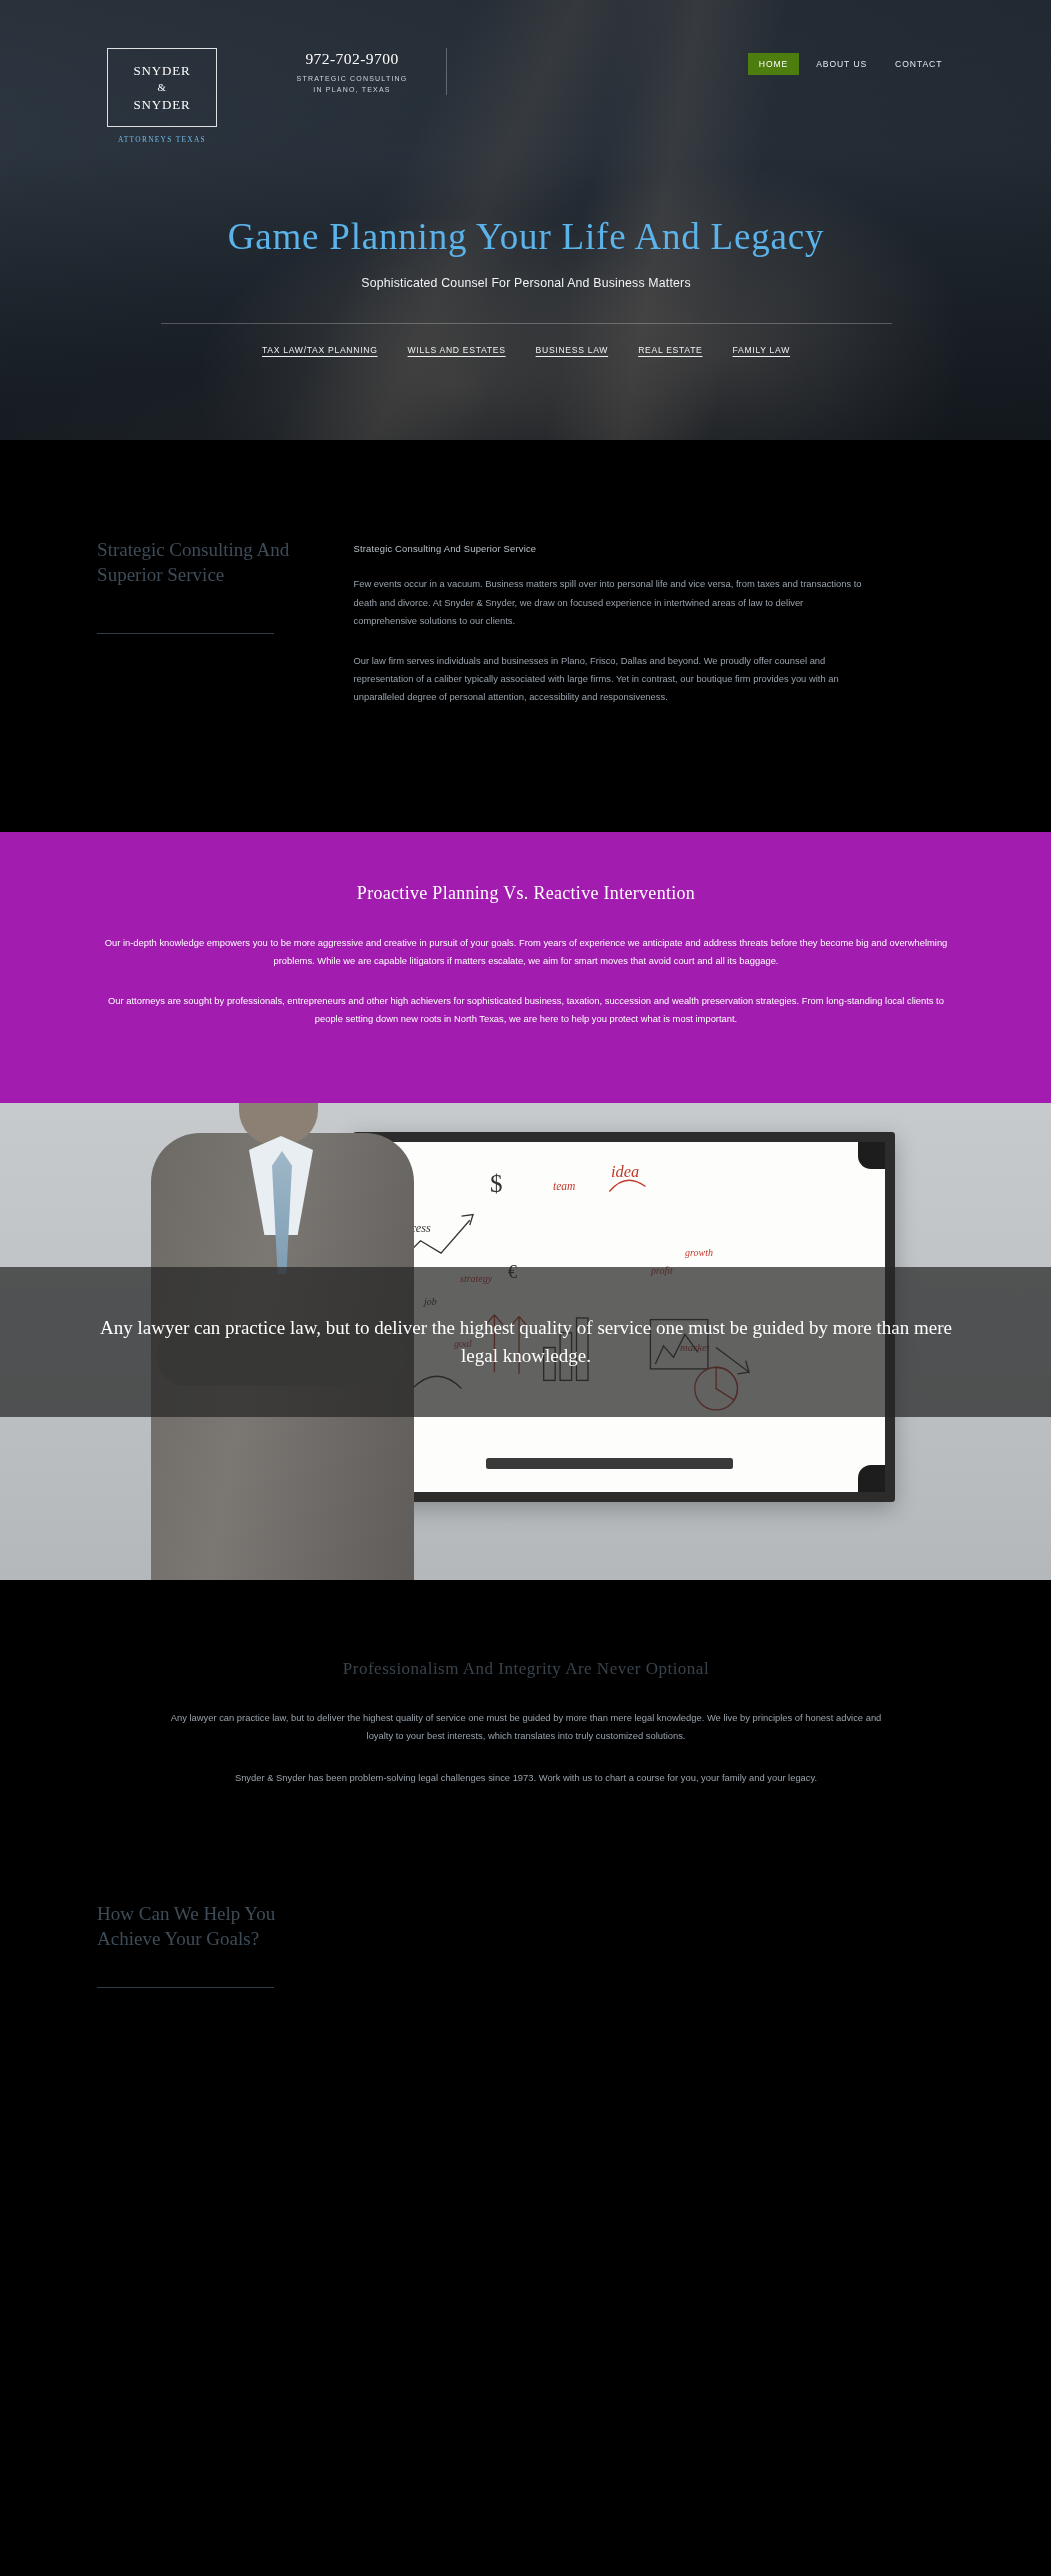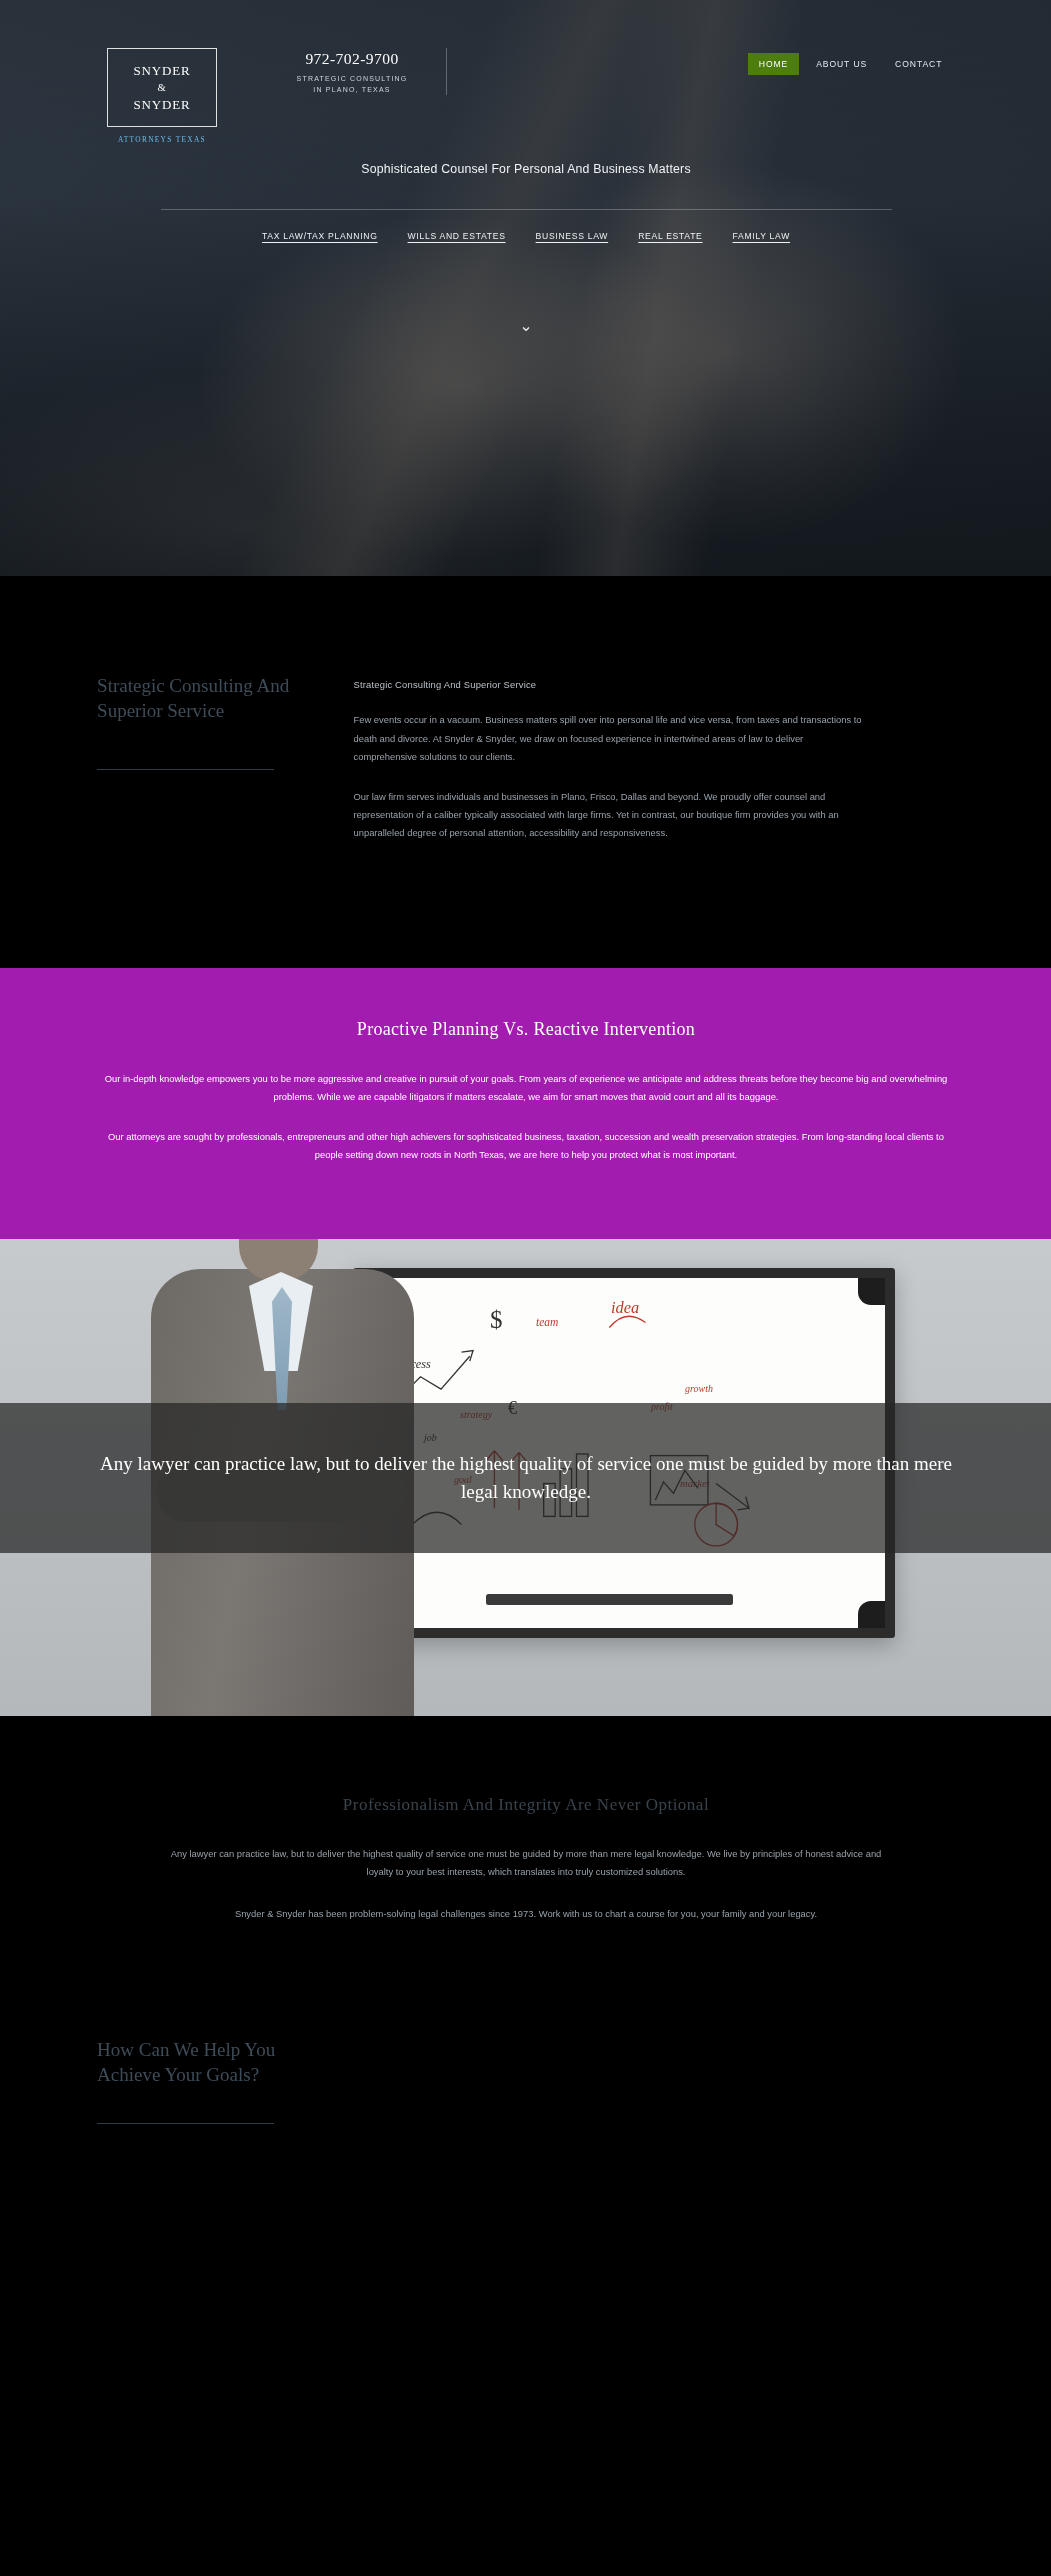--- a/index.html
+++ b/index.html
@@ -8,21 +8,21 @@
     background: #000;
     font-family: "Liberation Sans", sans-serif;
     -webkit-font-smoothing: antialiased;
   }
   body { width: 1052px; overflow-x: hidden; }
 
   
   .hero {
     position: relative;
     width: 1052px;
-    height: 576px;
+    height: 440px;
     overflow: hidden;
     background: #26303a;
   }
   .hero-bg {
     position: absolute; inset: 0;
     background:
       radial-gradient(ellipse 378px 247px at 460px 386px, rgba(150,140,130,0.55), rgba(150,140,130,0) 70%),
       radial-gradient(ellipse 345px 271px at 723px 353px, rgba(140,130,122,0.50), rgba(140,130,122,0) 70%),
       radial-gradient(ellipse 493px 214px at 247px 526px, rgba(120,115,110,0.35), rgba(120,115,110,0) 72%),
       linear-gradient(170deg, #3a4450 0%, #2b343e 32%, #222a33 60%, #1b2128 100%);
@@ -378,20 +378,21 @@
         </div>
       </div>
 
       <nav class="nav">
         <a href="#" class="active">HOME</a>
         <a href="#">ABOUT US</a>
         <a href="#">CONTACT</a>
       </nav>
     </div>
 
+    <h1 class="hero-title">Game Planning Your Life And Legacy</h1>
     <div class="hero-sub">Sophisticated Counsel For Personal And Business Matters</div>
     <div class="hero-rule"></div>
 
     <div class="practice-links">
       <a href="#">TAX LAW/TAX PLANNING</a>
       <a href="#">WILLS AND ESTATES</a>
       <a href="#">BUSINESS LAW</a>
       <a href="#">REAL ESTATE</a>
       <a href="#">FAMILY LAW</a>
     </div>
@@ -423,21 +424,21 @@
 <section class="quote-band">
   <div class="qb-bg"></div>
 
   <div class="wb">
     <div class="wb-corner tl"></div>
     <div class="wb-corner tr"></div>
     <div class="wb-corner bl"></div>
     <div class="wb-corner br"></div>
 
     <span class="doodle red" style="left:248px; top:20px; font-size:16.4px; font-style:italic;">idea</span>
-    <span class="doodle red" style="left:173px; top:38px; font-size:11.5px; font-style:italic;">team</span>
+    <span class="doodle red" style="left:190px; top:38px; font-size:11.5px; font-style:italic;">team</span>
     <span class="doodle dark" style="left:31px; top:79px; font-size:12.3px; font-style:italic;">success</span>
     <span class="doodle red" style="left:97px; top:131px; font-size:10px; font-style:italic;">strategy</span>
     <span class="doodle red" style="left:51px; top:196px; font-size:10px; font-style:italic;padding-left:40px;">goal</span>
     <span class="doodle dark" style="left:61px; top:154px; font-size:10px; font-style:italic;">job</span>
     <span class="doodle red" style="left:288px; top:123px; font-size:10px; font-style:italic;">profit</span>
     <span class="doodle red" style="left:322px; top:105px; font-size:10px; font-style:italic;">growth</span>
     <span class="doodle red" style="left:317px; top:199px; font-size:10.7px; font-style:italic;">market</span>
     <span class="doodle dark" style="left:145px; top:120px; font-size:18px;">€</span>
     <span class="doodle dark" style="left:127px; top:28px; font-size:25px;">$</span>
 

